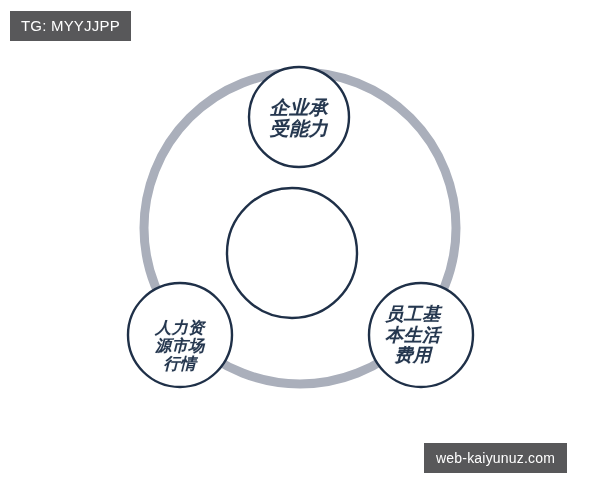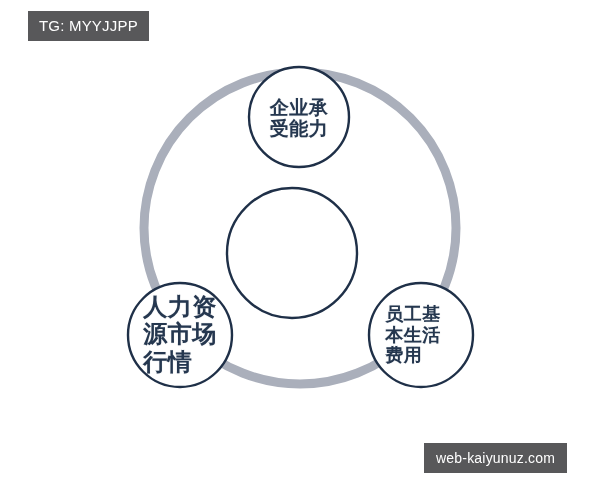--- a/index.html
+++ b/index.html
@@ -28,21 +28,21 @@
     position: absolute;
     background: #58585a;
     color: #ffffff;
     font-family: "Liberation Sans", "DejaVu Sans", sans-serif;
     font-size: 15px;
     letter-spacing: 0.2px;
     line-height: 1;
     white-space: nowrap;
   }
   #wm-top {
-    left: 28px;
+    left: 10px;
     top: 11px;
     padding: 7px 11px 8px 11px;
   }
   #wm-bottom {
     left: 424px;
     top: 443px;
     padding: 8px 12px 8px 12px;
     font-size: 14px;
   }
 
@@ -54,48 +54,49 @@
     width: 600px;
     height: 480px;
   }
   #diagram svg {
     display: block;
   }
 
   
   .node-label {
     position: absolute;
-    text-align: left;
+    text-align: center;
     color: #25374f;
     font-family: "DejaVu Sans", "Liberation Sans", sans-serif;
     font-weight: 700;
     line-height: 1.08;
     white-space: pre;
     pointer-events: none;
     transform: translate(-50%, -50%);
     text-shadow: 0 0 1px rgba(37,55,79,0.25);
+    font-style: italic;
   }
   #label-center {
     left: 292px;
     top: 253px;
     font-size: 26px;
     letter-spacing: 1px;
     line-height: 1.12;
   }
   #label-top {
     left: 299px;
     top: 118px;
     font-size: 19px;
     letter-spacing: 0.5px;
     line-height: 1.12;
   }
   #label-left {
     left: 180px;
-    top: 335px;
-    font-size: 24px;
+    top: 346px;
+    font-size: 16px;
     letter-spacing: 0.5px;
     line-height: 1.14;
   }
   #label-right {
     left: 413px;
     top: 335px;
     font-size: 18px;
     letter-spacing: 0.5px;
     line-height: 1.14;
   }

